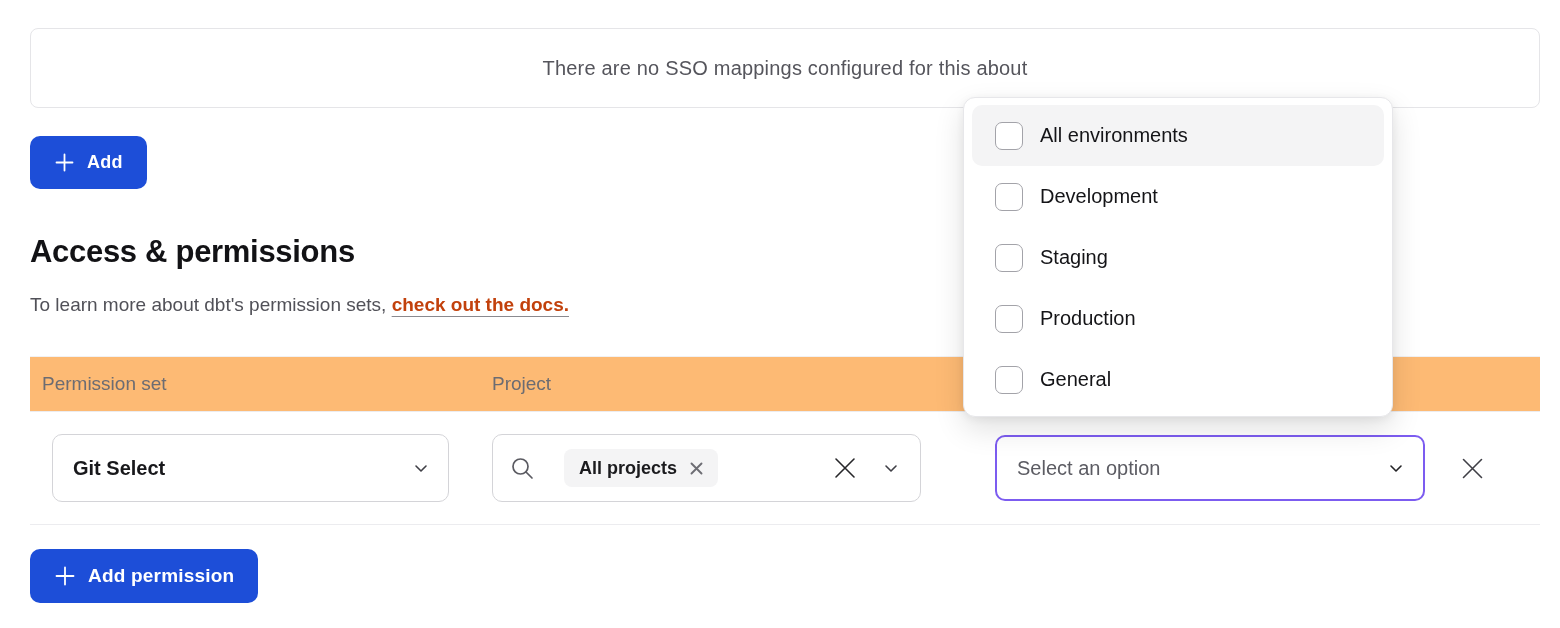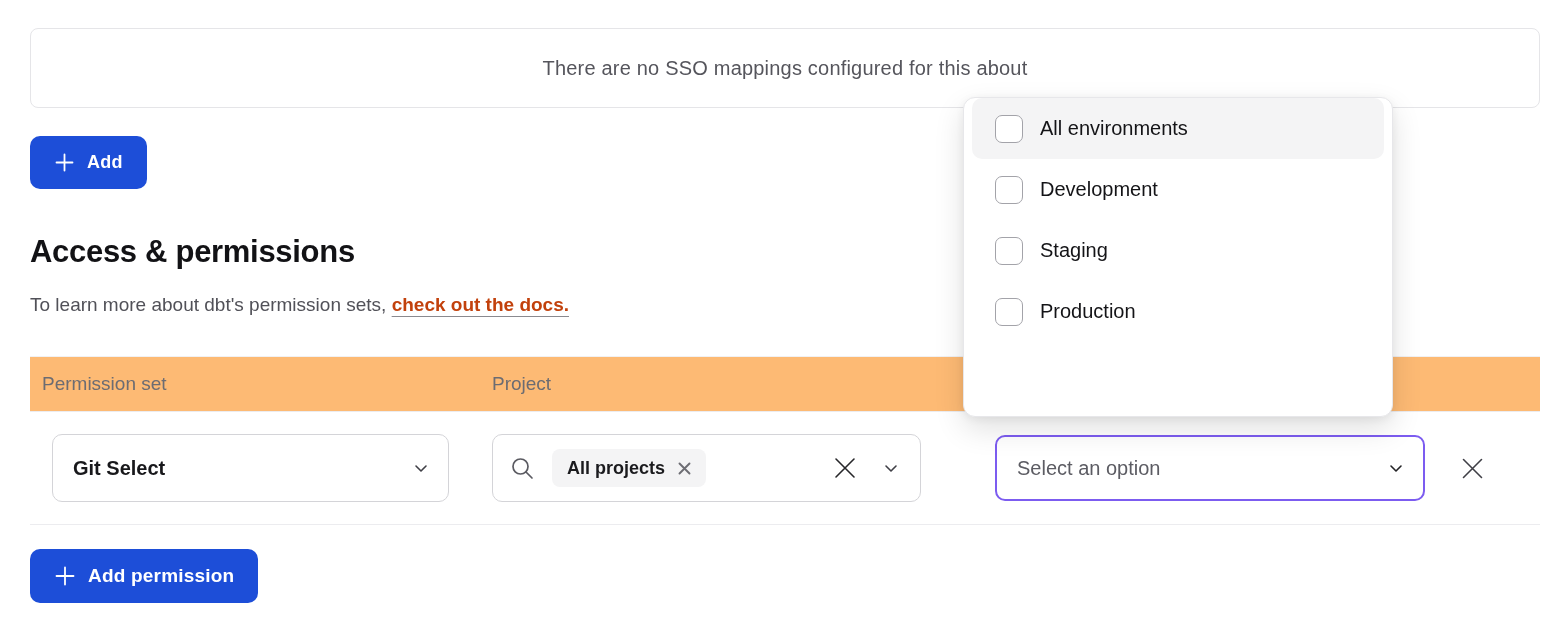--- a/index.html
+++ b/index.html
@@ -70,21 +70,21 @@
 
   
   .field {
     position: absolute;
     border: 1px solid #d4d4d8; border-radius: 10px; background: #fff;
     display: flex; align-items: center; cursor: pointer;
   }
   .select-permission { left: 22px; top: 21px; width: 397px; height: 68px; padding: 0 18px 0 20px; }
   .select-permission .value { font-size: 20px; font-weight: 600; color: #18181b; flex: 1; }
 
-  .multiselect-project { left: 462px; top: 21px; width: 429px; height: 68px; padding: 0 20px 0 16px; gap: 16px; }
+  .multiselect-project { left: 462px; top: 21px; width: 429px; height: 68px; padding: 0 20px 0 16px; gap: 28px; }
   .chip {
     display: inline-flex; align-items: center; gap: 13px;
     background: #f4f4f5; border-radius: 8px;
     height: 38px; padding: 0 15px;
     font-size: 18px; font-weight: 600; color: #1b1b1e;
     cursor: pointer;
   }
   .ms-actions { margin-left: auto; display: inline-flex; align-items: center; gap: 24px; }
 
   .select-environment {
@@ -99,21 +99,21 @@
     display: flex; align-items: center; justify-content: center;
     cursor: pointer; background: transparent; border: none;
   }
 
   
   .dropdown {
     left: 963px; top: 97px; width: 430px; height: 320px;
     background: #ffffff;
     border: 1px solid #e7e7ea; border-radius: 12px;
     box-shadow: 0 12px 30px rgba(0,0,0,.12), 0 2px 8px rgba(0,0,0,.06);
-    padding: 0 8px; z-index: 50;
+    padding: 7px 8px; z-index: 50;
   }
   .dd-item {
     height: 61px; display: flex; align-items: center;
     padding: 0 14px 0 23px; border-radius: 10px;
     cursor: pointer;
   }
   .dd-item.highlighted { background: #f4f4f5; }
   .checkbox {
     width: 28px; height: 28px; flex: 0 0 28px;
     border: 1px solid #a3a3a9; border-radius: 7px; background: #ffffff;
@@ -228,13 +228,17 @@
     <span class="dd-label">Development</span>
   </div>
   <div class="dd-item">
     <span class="checkbox"></span>
     <span class="dd-label">Staging</span>
   </div>
   <div class="dd-item">
     <span class="checkbox"></span>
     <span class="dd-label">Production</span>
   </div>
+  <div class="dd-item">
+    <span class="checkbox"></span>
+    <span class="dd-label">General</span>
+  </div>
 </div>
 
 </body></html>

